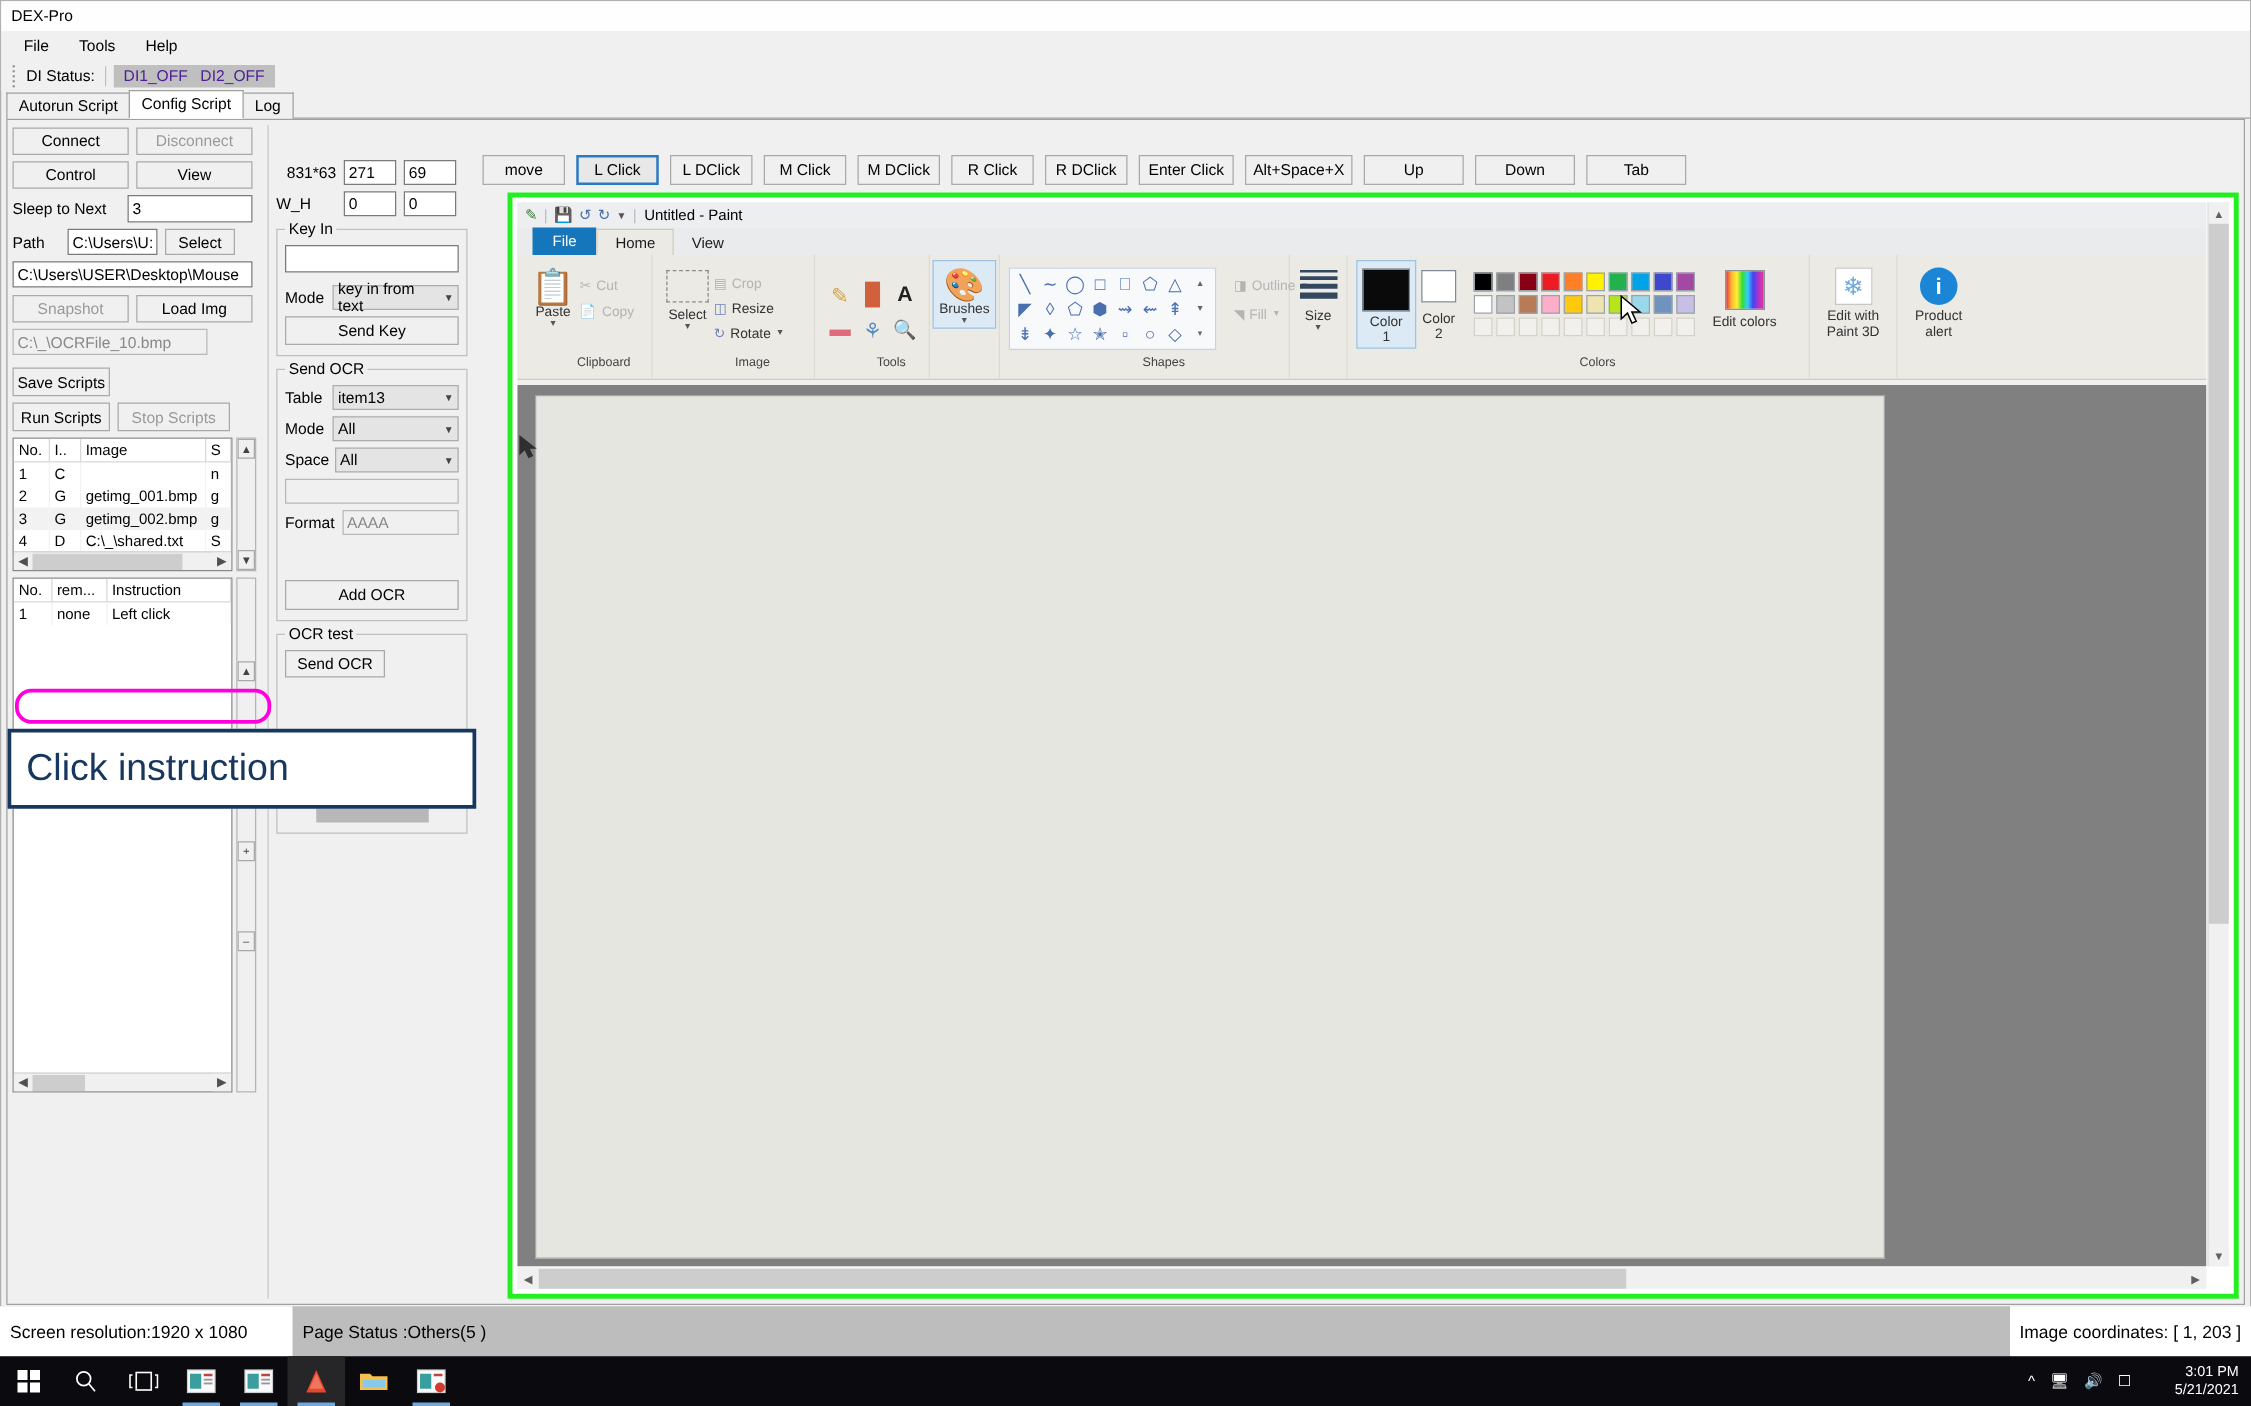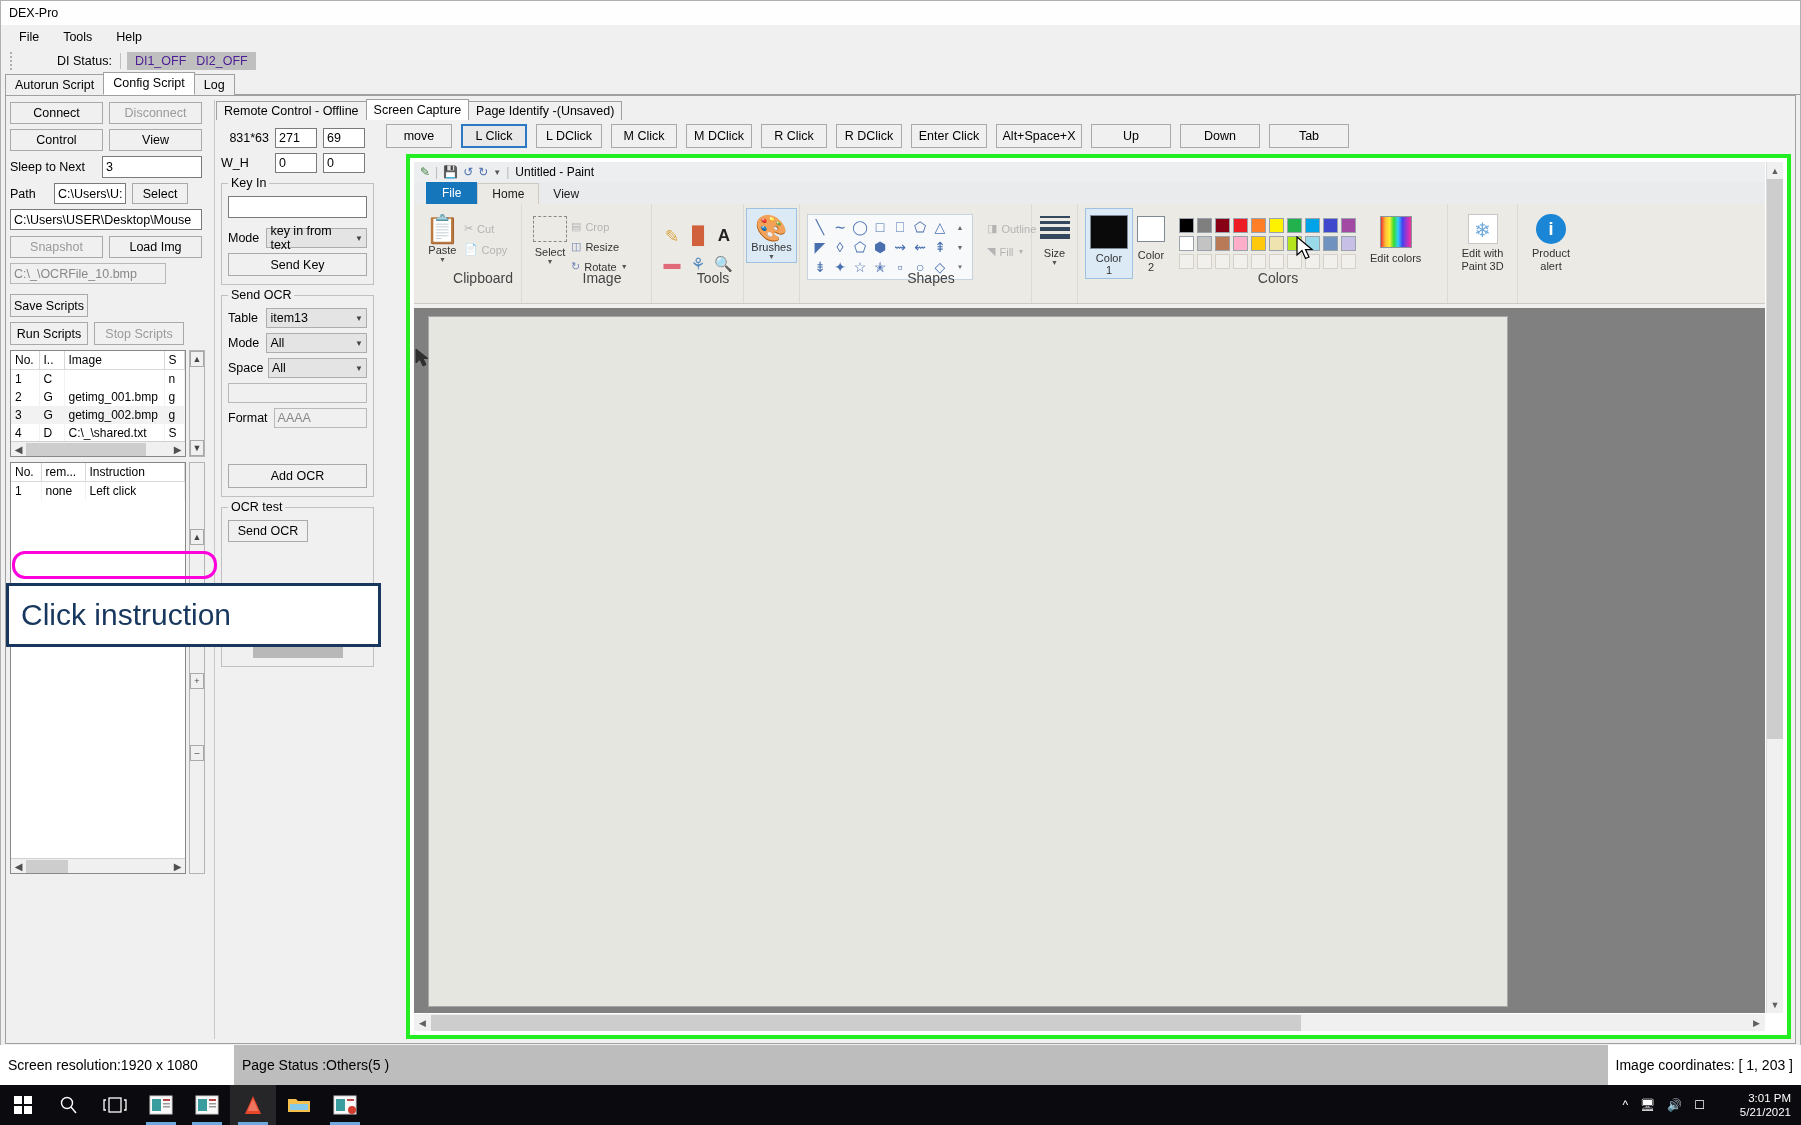--- a/index.html
+++ b/index.html
@@ -29,21 +29,21 @@
   }
   .menubar .mi { padding:3px 10px; font-size:12.5px; color:#000; }
   
   .distrip {
     height:24px; background:#f0f0f0; display:flex; align-items:center;
     padding-left:6px; gap:0;
   }
   .gripper { width:8px; height:18px; display:flex; flex-direction:column;
     justify-content:center; align-items:center; gap:2px; }
   .gripper i { display:block; width:2px; height:2px; background:#9a9a9a; border-radius:50%; }
-  .distrip .lbl { font-size:12.5px; padding:0 8px 0 6px;margin-left:36px; }
+  .distrip .lbl { font-size:12.5px; padding:0 8px 0 6px; }
   .distrip .divider { width:1px; height:16px; background:#c0c0c0; margin-right:6px; }
   .distrip .dibox {
     background:#bfbfbf; padding:2px 8px; font-size:12.5px; color:#4c1d95;
     display:flex; gap:10px;
   }
   
   .tabstrip {
     height:22px; margin-left:4px; display:flex; align-items:flex-end;
     border-bottom:1px solid #a0a0a0; position:relative; z-index:2;
   }
@@ -115,22 +115,22 @@
   .qat { display:flex; align-items:center; gap:5px; }
   .ribbon-tabs { height:22px; display:flex; align-items:flex-end; padding-left:12px;
     background:#e9ebed; }
   .rtab { font-size:12px; padding:3px 14px; color:#1a1a1a; }
   .rtab.file { background:#1576bc; color:#fff; padding:4px 16px; }
   .rtab.active { background:#eceae5; border:1px solid #cfcbc4; border-bottom:none; }
   .ribbon { height:100px; background:#eceae5; border-bottom:1px solid #cfcbc4;
     display:flex; align-items:stretch; }
   .rgroup { position:relative; padding:4px 7px 14px 7px; border-right:1px solid #dedad3;
     display:flex; align-items:flex-start; }
-  .rgroup .gname { position:absolute; bottom:17px; left:0; right:0; text-align:center;
-    font-size:14px; color:#444;margin-left:31px; }
+  .rgroup .gname { position:absolute; bottom:7px; left:0; right:0; text-align:center;
+    font-size:10px; color:#444;margin-left:31px; }
   .ricon { display:flex; flex-direction:column; align-items:center; font-size:11px;
     color:#333; padding:2px 4px; }
   .swatch { width:15px; height:15px; border:1px solid #9aa3ab; }
   .canvas-area { position:absolute; left:0; right:0; top:146px; bottom:0;
     background:#808080; }
   .paint-canvas { position:absolute; left:14px; top:8px; width:1080px; bottom:6px;
     background:#e6e6e1; border:1px solid #a7a7a7; }
   .vscroll-cap { position:absolute; right:4px; top:4px; width:17px; bottom:22px;
     background:#f0f0f0; border-left:1px solid #dcdcdc; }
   .hscroll-cap { position:absolute; left:4px; right:22px; bottom:4px; height:17px;
@@ -399,25 +399,20 @@
       </div>
 
       <div class="group" style="width:153px;">
         <div class="glabel">OCR test</div>
         <div class="btn" style="width:80px;height:22px;">Send OCR</div>
         <div style="height:100px"></div>
         <div style="width:90px;height:16px;background:#b8b8b8;margin:0 auto;"></div>
       </div>
     </div>
 
-    <div style="position:absolute; left:210px; top:4px; display:flex; align-items:flex-end; height:20px;">
-      <div style="padding:2px 7px; font-size:12.5px; background:#f0f0f0; border:1px solid #a0a0a0; border-bottom:none;">Remote Control - Offline</div>
-      <div style="padding:3px 7px; font-size:12.5px; background:#fff; border:1px solid #a0a0a0; border-bottom:none; margin:0 -1px;">Screen Capture</div>
-      <div style="padding:2px 7px; font-size:12.5px; background:#f0f0f0; border:1px solid #a0a0a0; border-bottom:none;">Page Identify -(Unsaved)</div>
-    </div>
 
     <div style="position:absolute; left:380px; top:28px; display:flex; gap:9px;">
       <div class="btn" style="width:66px;height:24px;">move</div>
       <div class="btn" style="width:66px;height:24px;border:2px solid #2b79c2;background:#e8e8e8;">L Click</div>
       <div class="btn" style="width:66px;height:24px;text-align:center;">L DClick</div>
       <div class="btn" style="width:66px;height:24px;">M Click</div>
       <div class="btn" style="width:66px;height:24px;">M DClick</div>
       <div class="btn" style="width:66px;height:24px;">R Click</div>
       <div class="btn" style="width:66px;height:24px;">R DClick</div>
       <div class="btn" style="width:76px;height:24px;">Enter Click</div>

